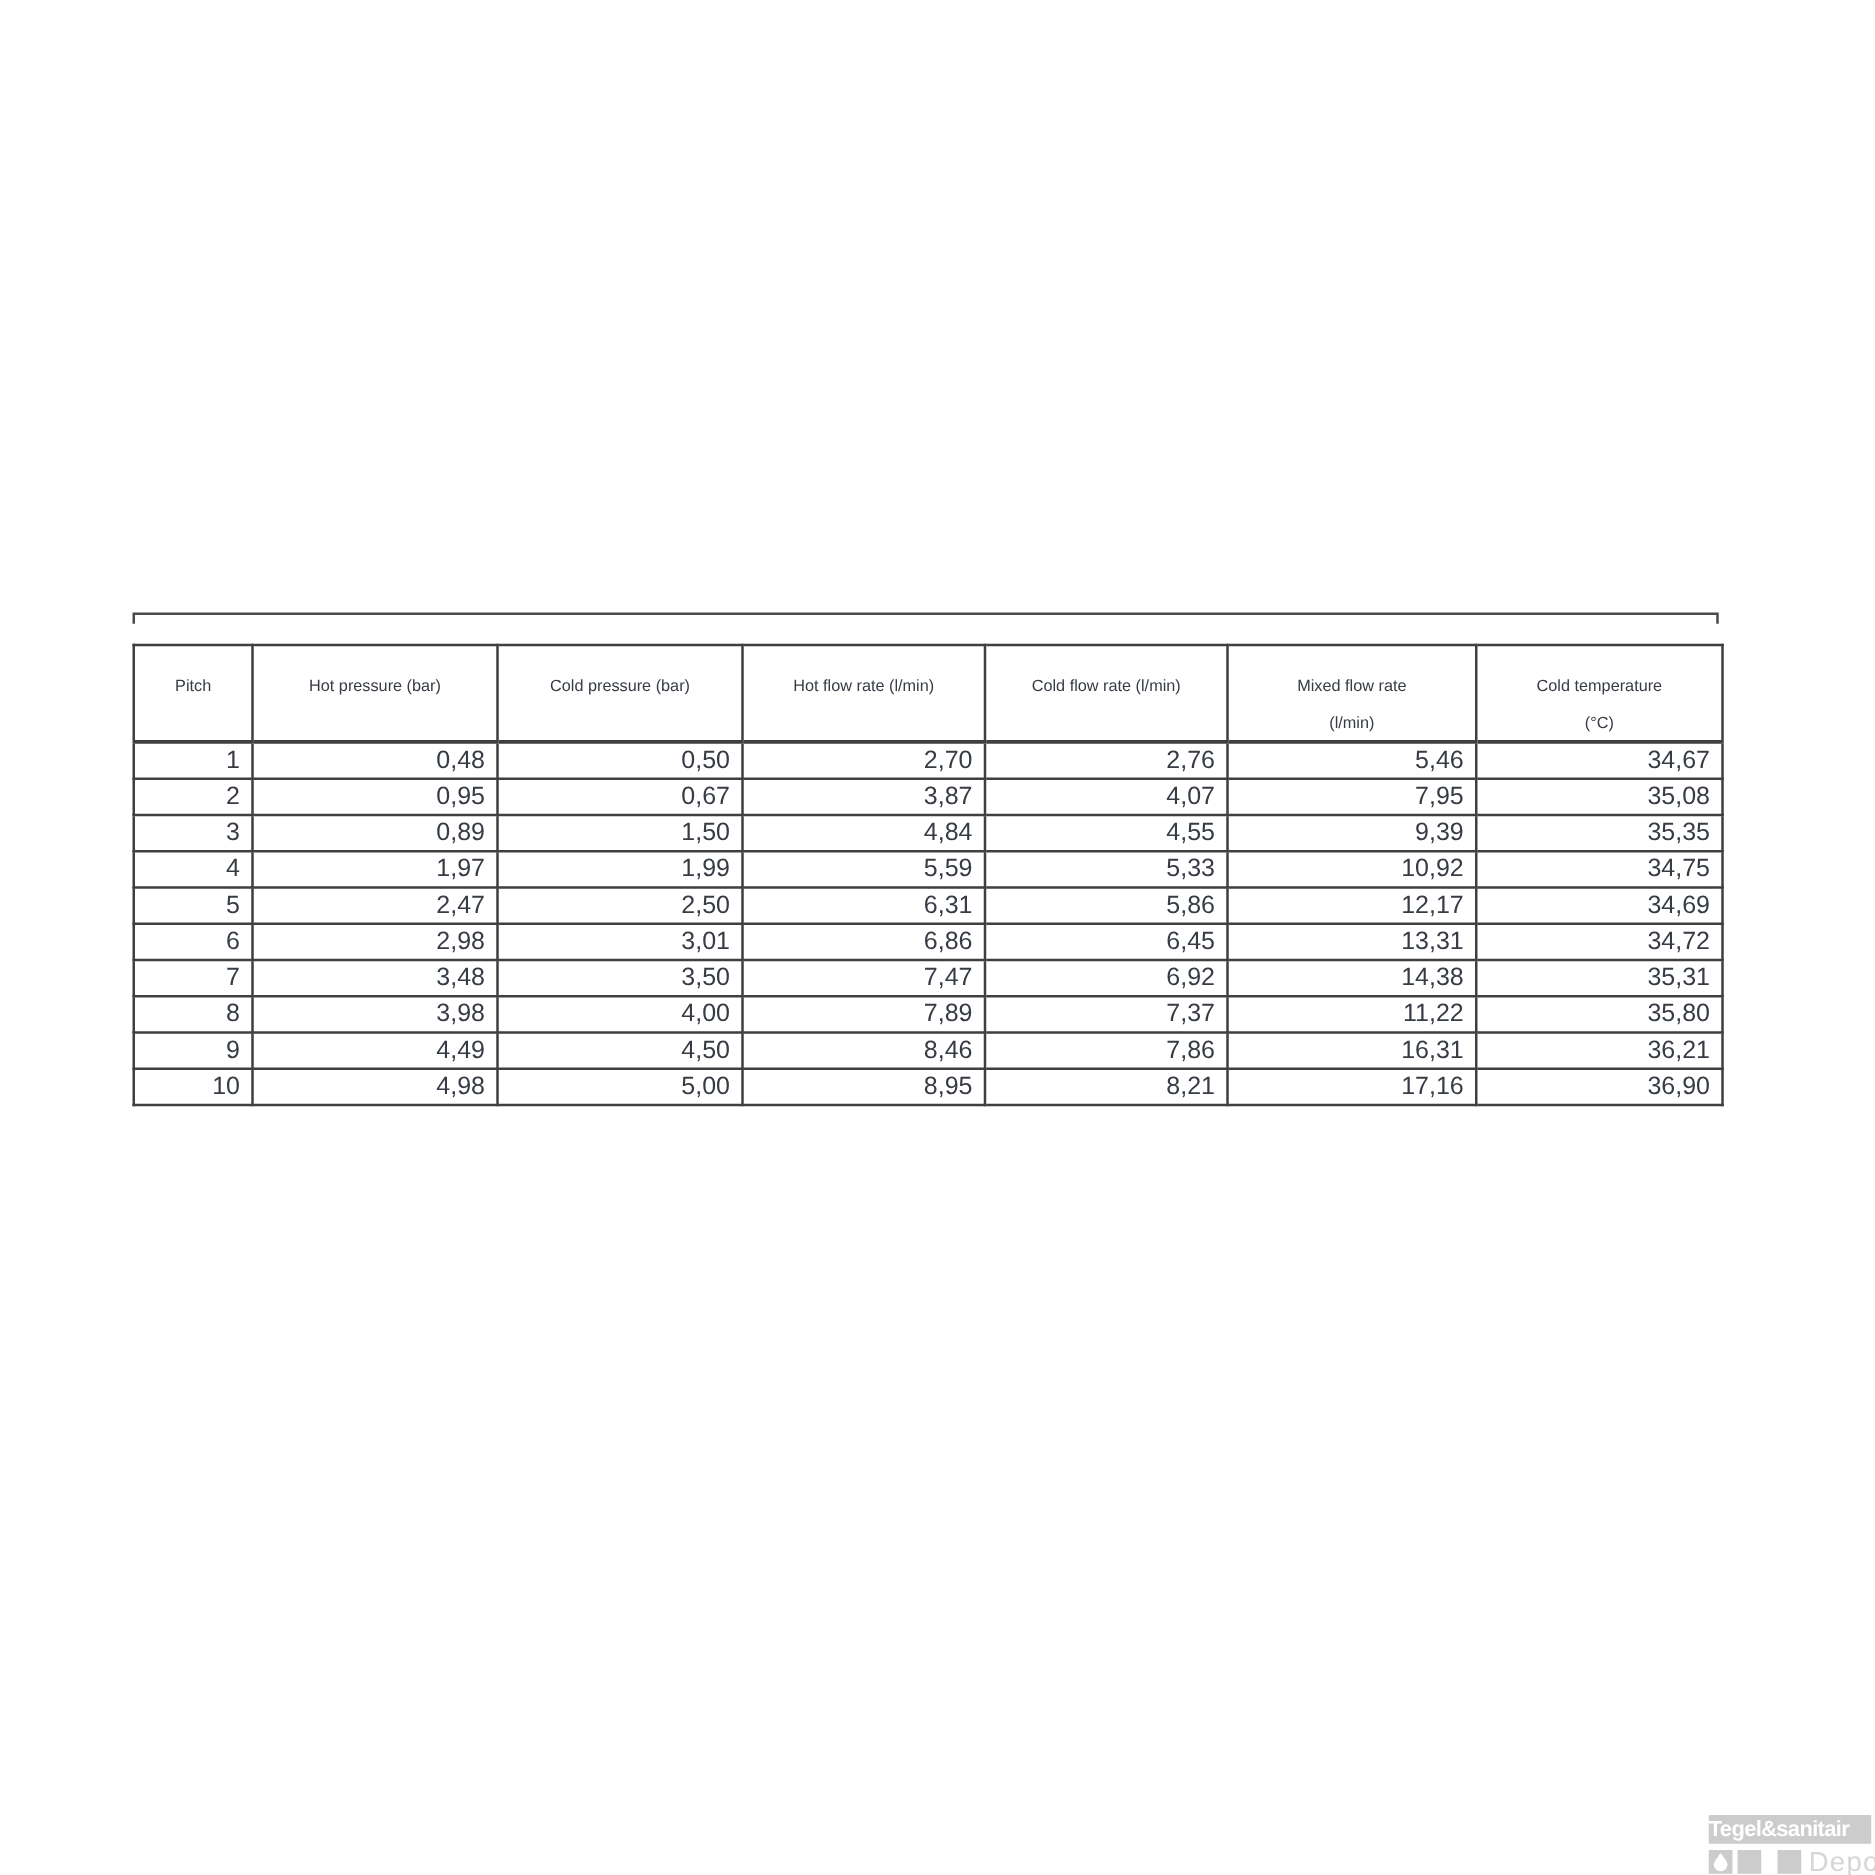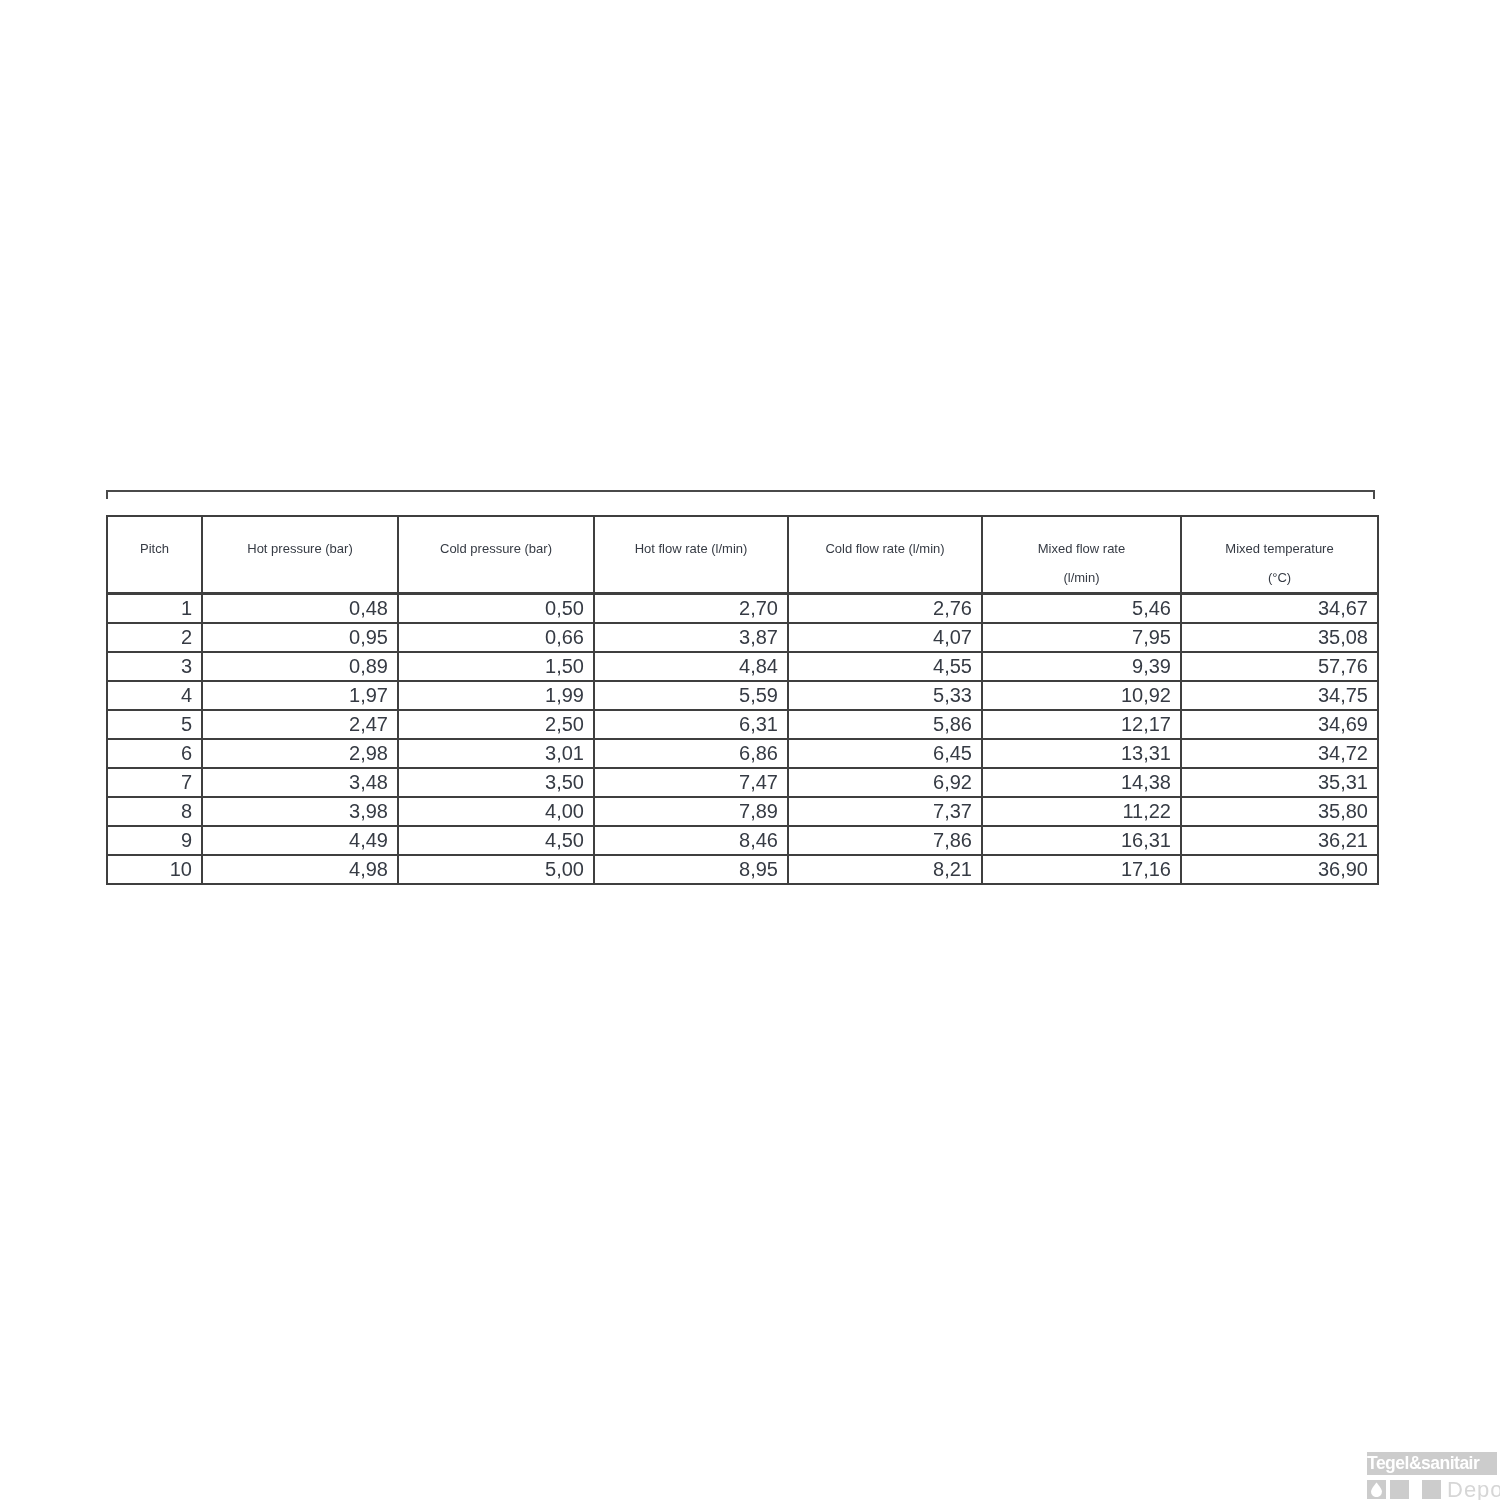--- a/index.html
+++ b/index.html
@@ -124,52 +124,52 @@
           <div>Hot flow rate (l/min)</div>
         </th>
         <th>
           <div>Cold flow rate (l/min)</div>
         </th>
         <th>
           <div>Mixed flow rate</div>
           <div>(l/min)</div>
         </th>
         <th>
-          <div>Mixed temperature</div>
+          <div>Cold temperature</div>
           <div>(°C)</div>
         </th>
       </tr>
     </thead>
     <tbody>
       <tr>
         <td>1</td>
         <td>0,48</td>
         <td>0,50</td>
         <td>2,70</td>
         <td>2,76</td>
         <td>5,46</td>
         <td>34,67</td>
       </tr>
       <tr>
         <td>2</td>
         <td>0,95</td>
-        <td>0,66</td>
+        <td>0,67</td>
         <td>3,87</td>
         <td>4,07</td>
         <td>7,95</td>
         <td>35,08</td>
       </tr>
       <tr>
         <td>3</td>
         <td>0,89</td>
         <td>1,50</td>
         <td>4,84</td>
         <td>4,55</td>
         <td>9,39</td>
-        <td>57,76</td>
+        <td>35,35</td>
       </tr>
       <tr>
         <td>4</td>
         <td>1,97</td>
         <td>1,99</td>
         <td>5,59</td>
         <td>5,33</td>
         <td>10,92</td>
         <td>34,75</td>
       </tr>

